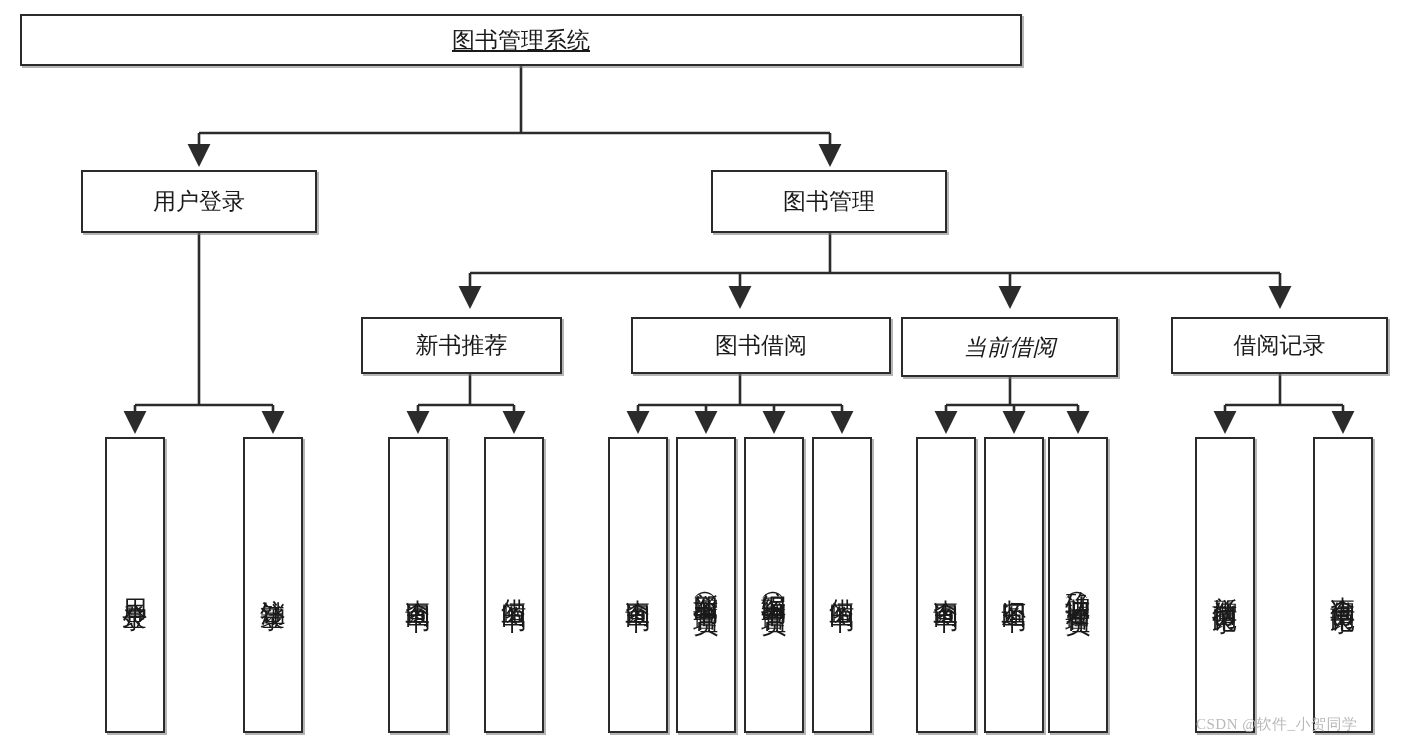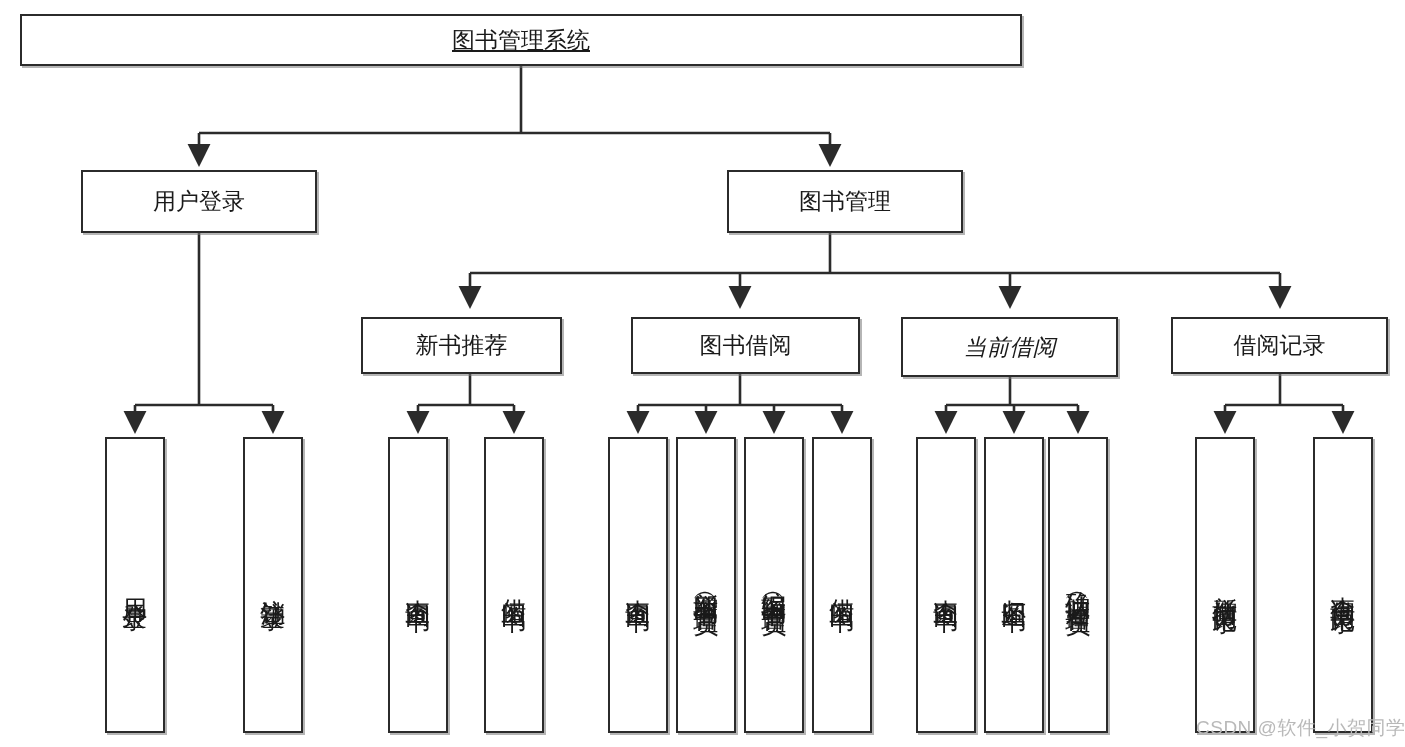--- a/index.html
+++ b/index.html
@@ -56,25 +56,26 @@
   .node.vert .label {
     writing-mode: vertical-rl;
     text-orientation: upright;
     font-size: 25px;
     letter-spacing: 3px;
     line-height: 1.05;
     white-space: nowrap;
   }
   .watermark {
     position: absolute;
-    font-size: 19px;
+    font-size: 15px;
     color: #b9b9b9;
     white-space: nowrap;
     letter-spacing: 0.5px;
     user-select: none;
+    font-family: Liberation Serif, serif;
   }
 </style>
 </head>
 <body>
 
 <div id="diagram-root">
 
   <svg class="connectors" viewBox="0 0 1405 747" xmlns="http://www.w3.org/2000/svg">
     <defs>
       <marker id="arrow" viewBox="0 0 12 12" refX="10" refY="6" markerWidth="9" markerHeight="9" orient="auto-start-reverse">
@@ -125,28 +126,28 @@
     </g>
   </svg>
 
   <div class="node root horiz" style="left:20px; top:14px; width:1002px; height:52px;text-decoration:underline;">
     <span class="label">图书管理系统</span>
   </div>
 
   <div class="node horiz" style="left:81px; top:170px; width:236px; height:63px;">
     <span class="label">用户登录</span>
   </div>
-  <div class="node horiz" style="left:711px; top:170px; width:236px; height:63px;margin-left:16px;">
+  <div class="node horiz" style="left:711px; top:170px; width:236px; height:63px;">
     <span class="label">图书管理</span>
   </div>
 
   <div class="node horiz" style="left:361px; top:317px; width:201px; height:57px;">
     <span class="label">新书推荐</span>
   </div>
-  <div class="node horiz" style="left:631px; top:317px; width:229px; height:57px;">
+  <div class="node horiz" style="left:631px; top:317px; width:260px; height:57px;">
     <span class="label">图书借阅</span>
   </div>
   <div class="node horiz" style="left:901px; top:317px; width:217px; height:60px;font-style:italic;">
     <span class="label">当前借阅</span>
   </div>
   <div class="node horiz" style="left:1171px; top:317px; width:217px; height:57px;">
     <span class="label">借阅记录</span>
   </div>
 
   <div class="node vert" style="left:105px; top:437px; width:60px; height:296px;">

